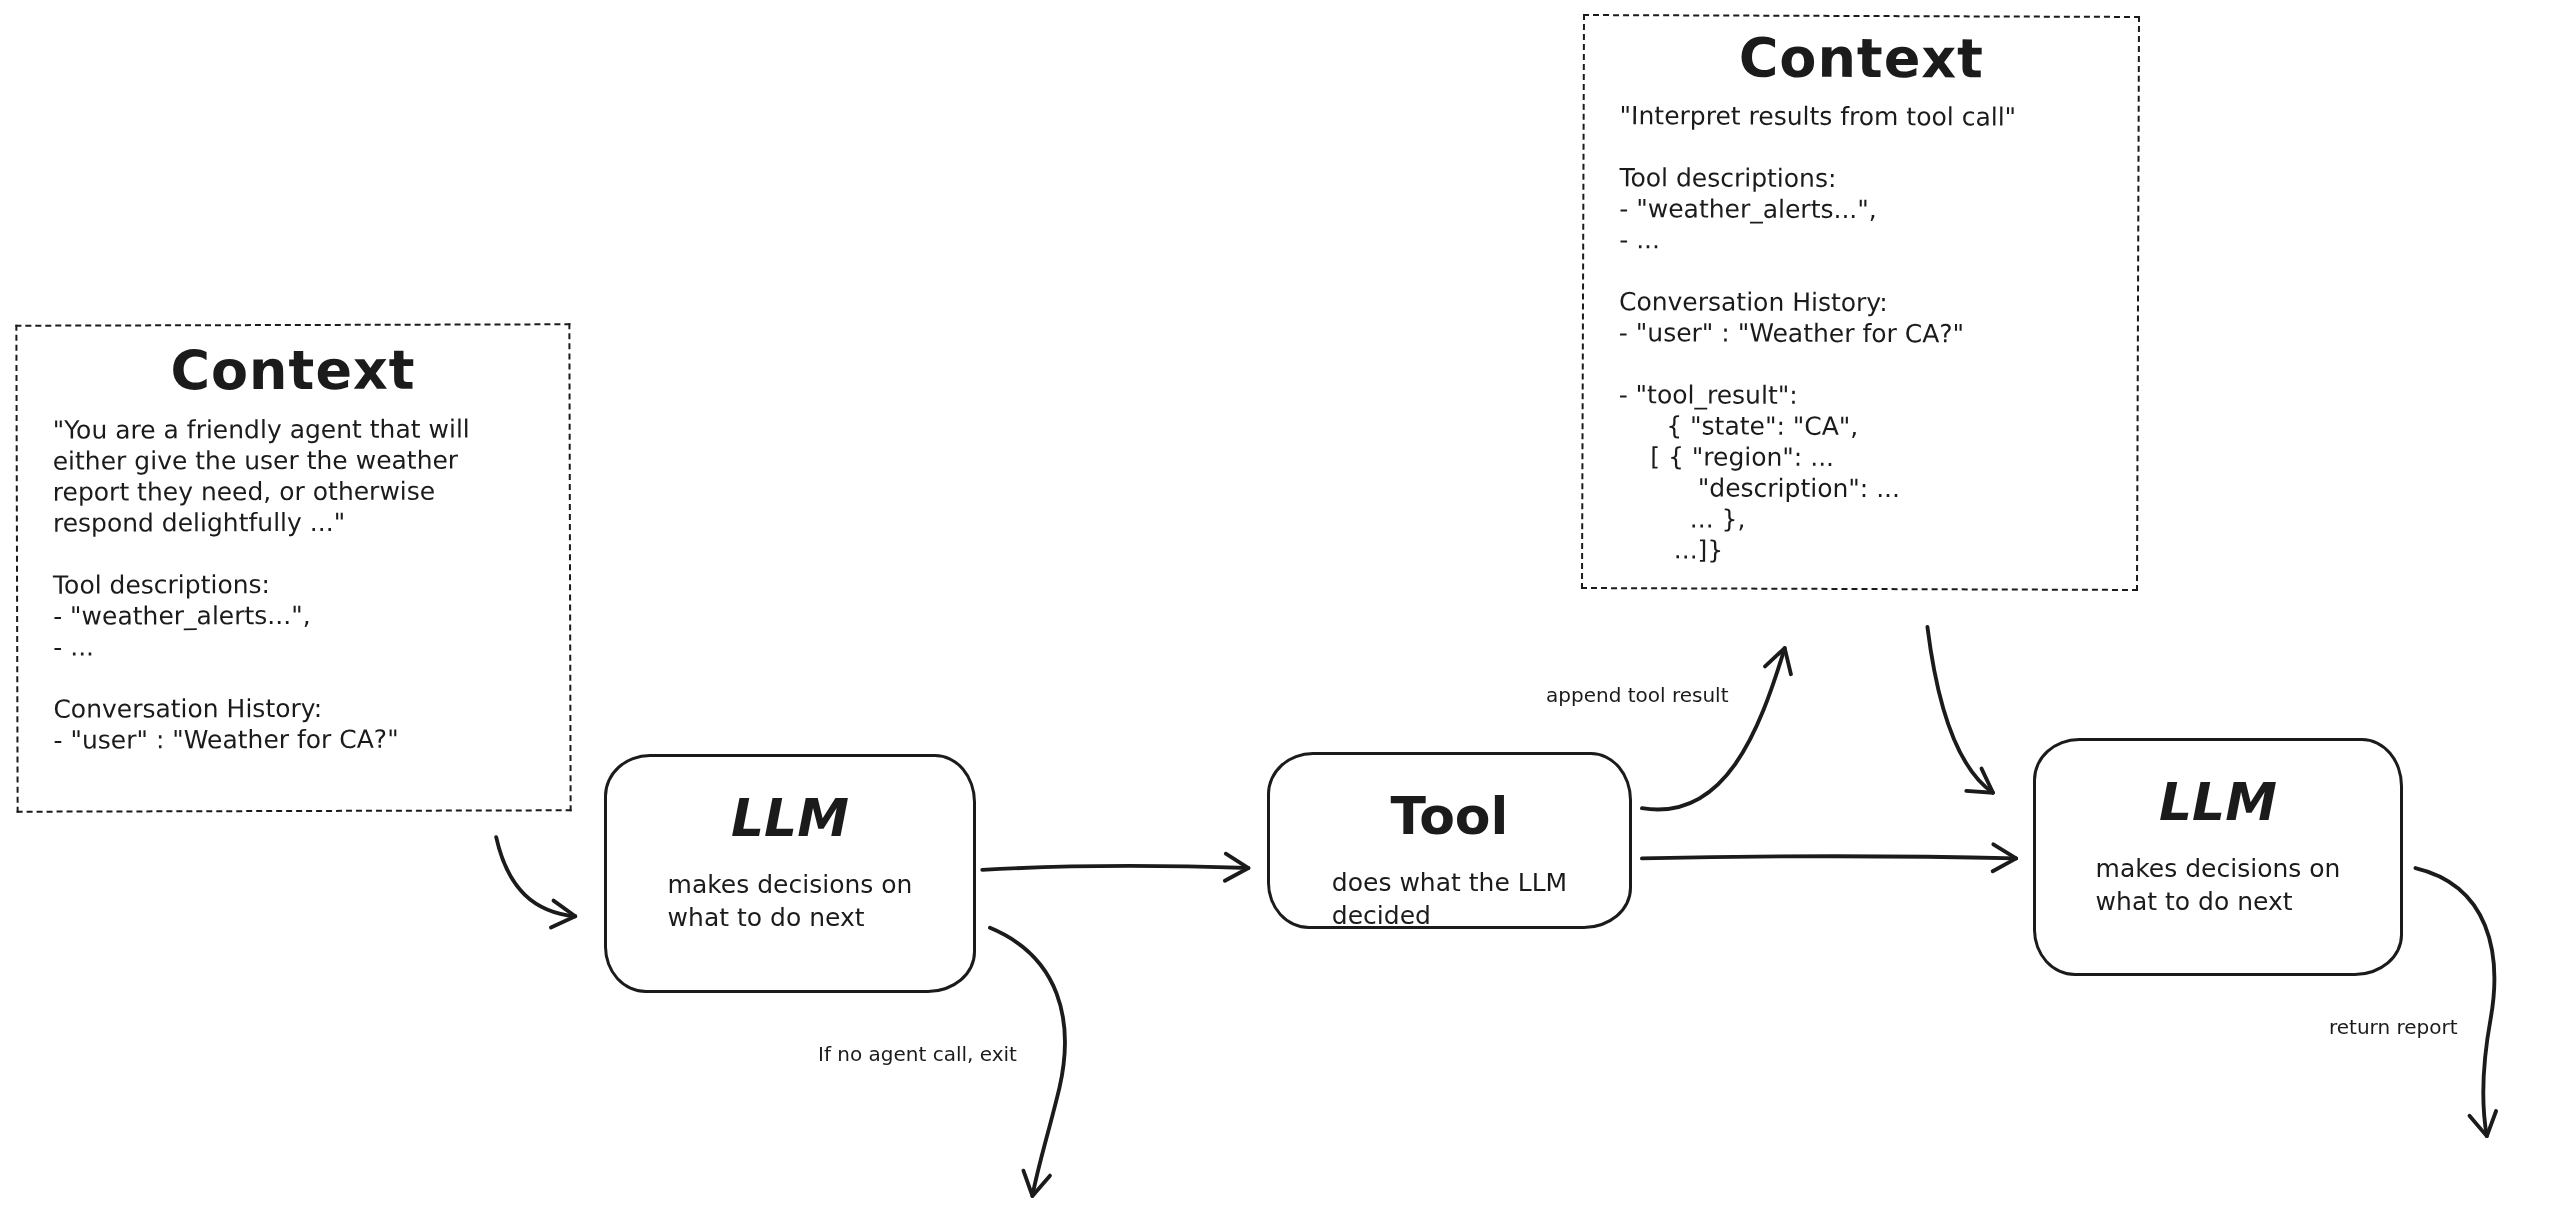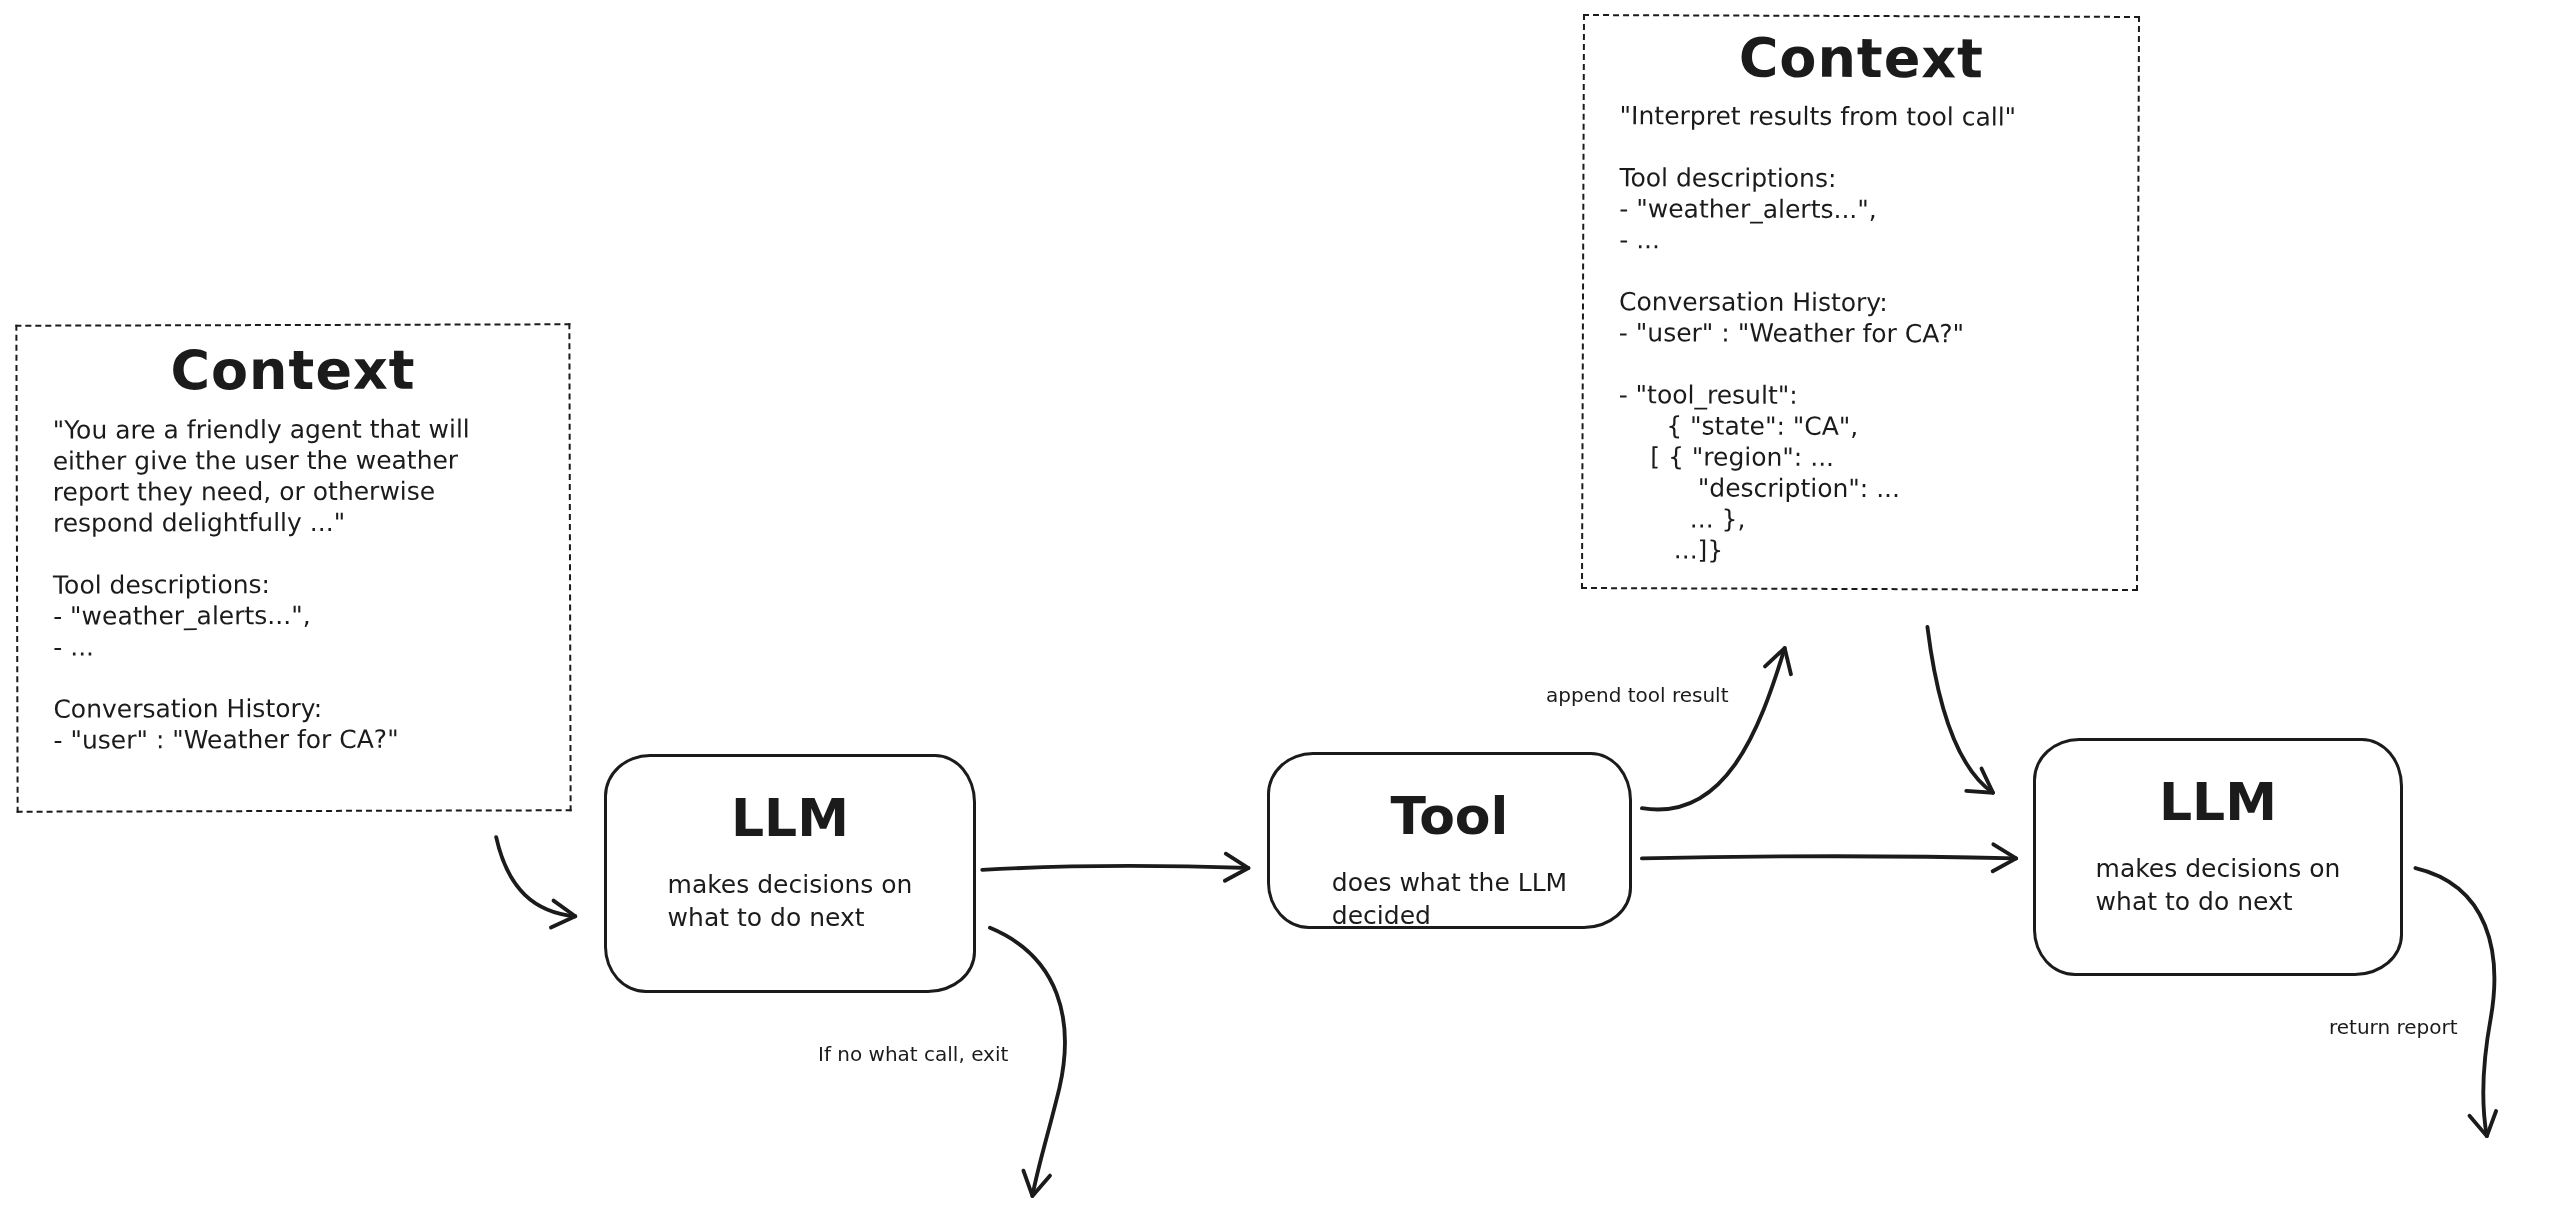--- a/index.html
+++ b/index.html
@@ -56,20 +56,21 @@
     box-sizing: border-box;
     text-align: center;
   }
   .node-title {
     margin-top: 33px;
     font-size: 52px;
     font-weight: bold;
     line-height: 1.1;
   }
   .node-title.italic {
+    font-style: italic;
   }
   .node-sub {
     display: inline-block;
     margin-top: 21px;
     font-size: 25px;
     line-height: 33px;
     text-align: left;
     white-space: pre-line;
   }
 
@@ -151,17 +152,17 @@
 decided</div>
   </div>
 
   <div class="node" style="left:2033px; top:738px; width:370px; height:238px;">
     <div class="node-title italic">LLM</div>
     <div class="node-sub">makes decisions on
 what to do next</div>
   </div>
 
   <div class="edge-label" style="left:1546px; top:681px;">append tool result</div>
-  <div class="edge-label" style="left:818px; top:1040px;">If no what call, exit</div>
+  <div class="edge-label" style="left:818px; top:1040px;">If no agent call, exit</div>
   <div class="edge-label" style="left:2329px; top:1013px;">return report</div>
 
 </div>
 
 
 </body></html>

